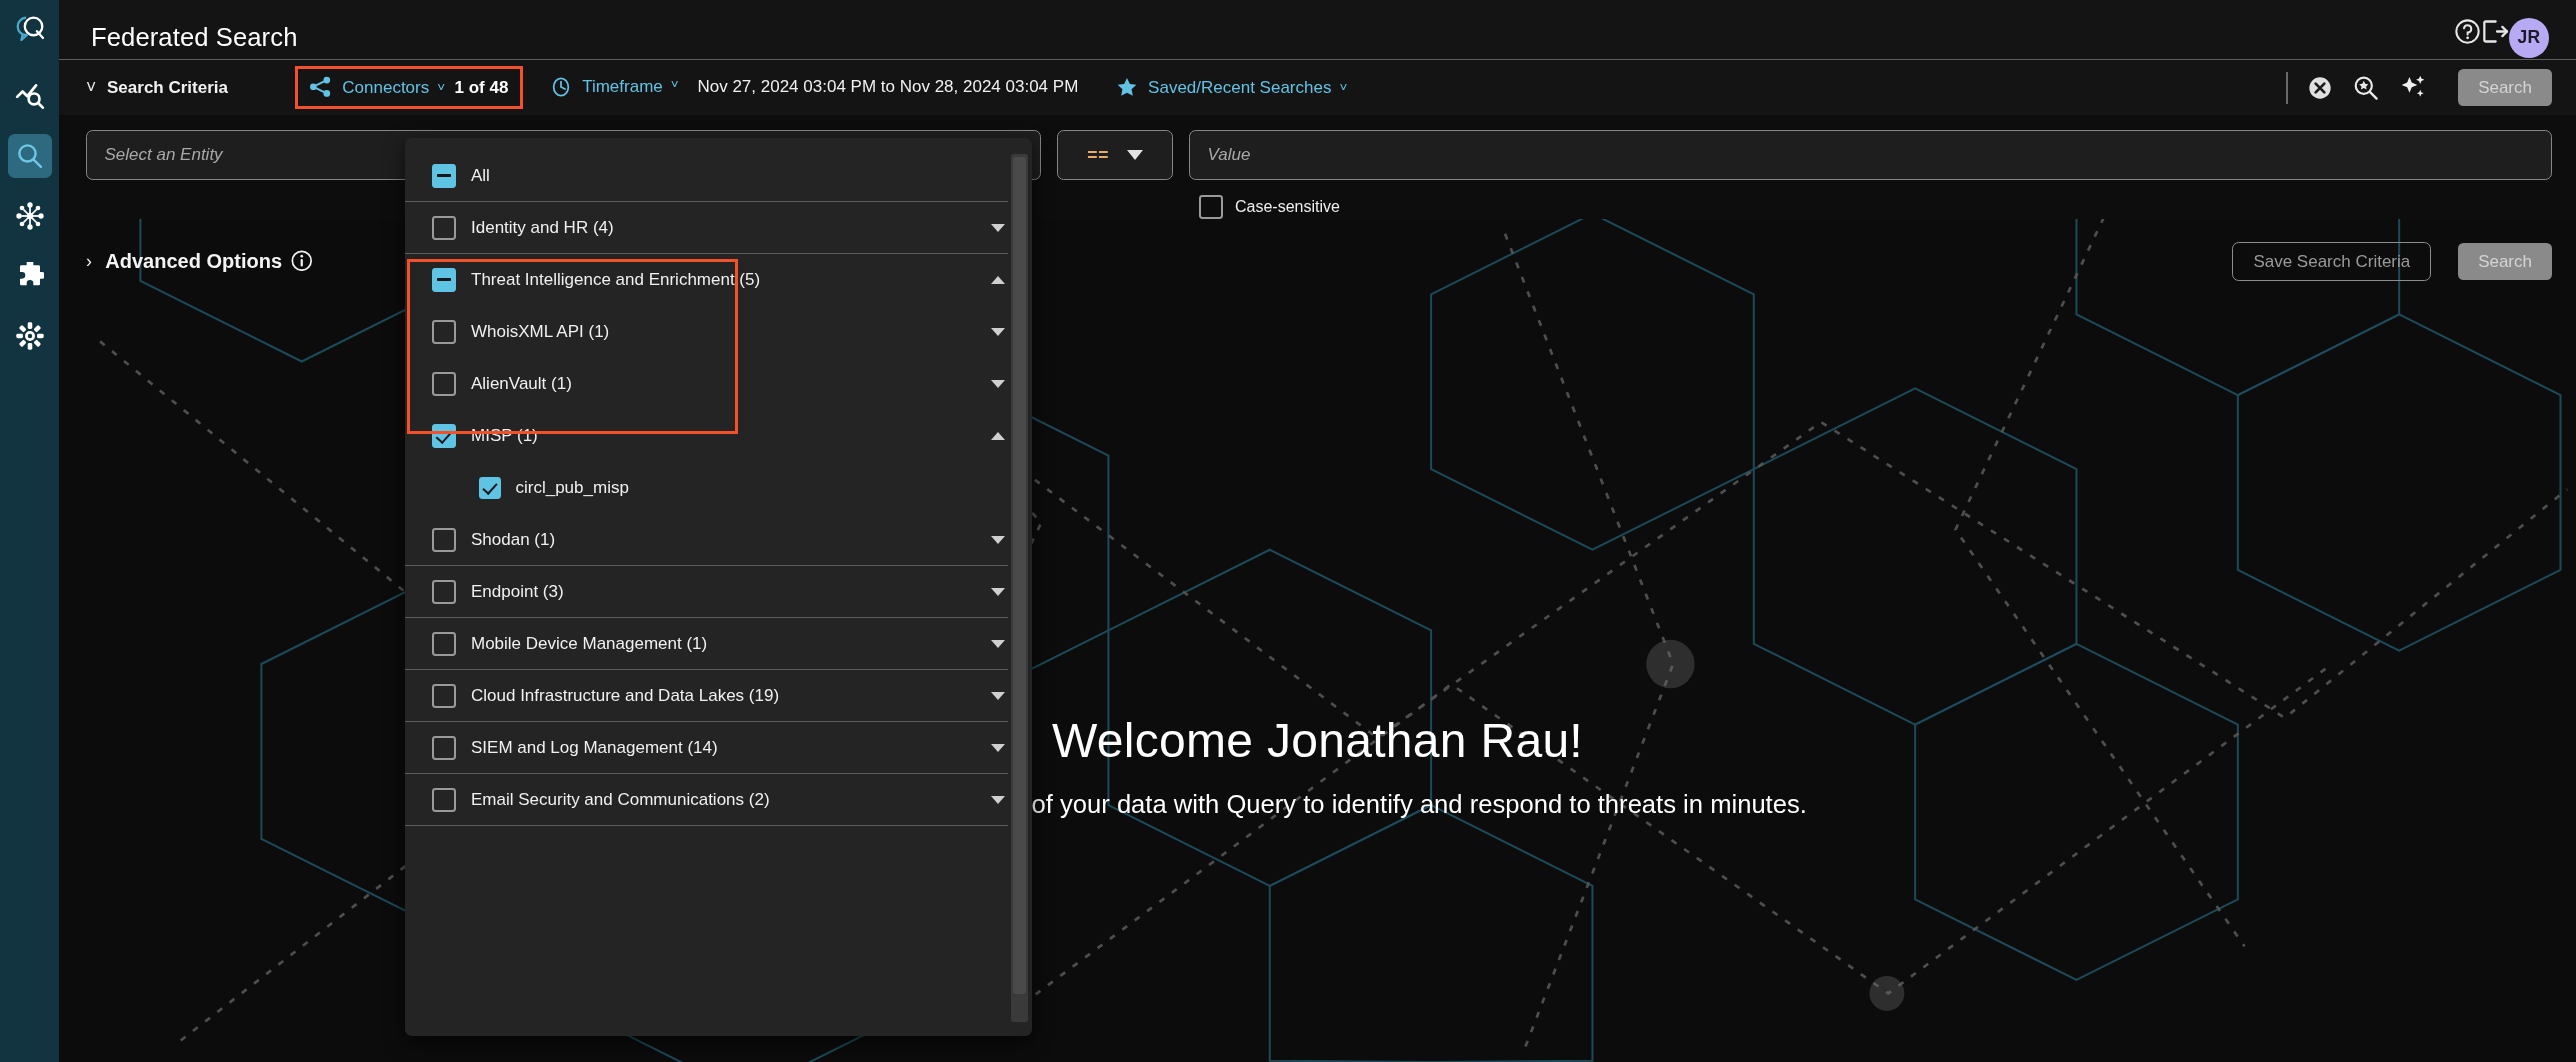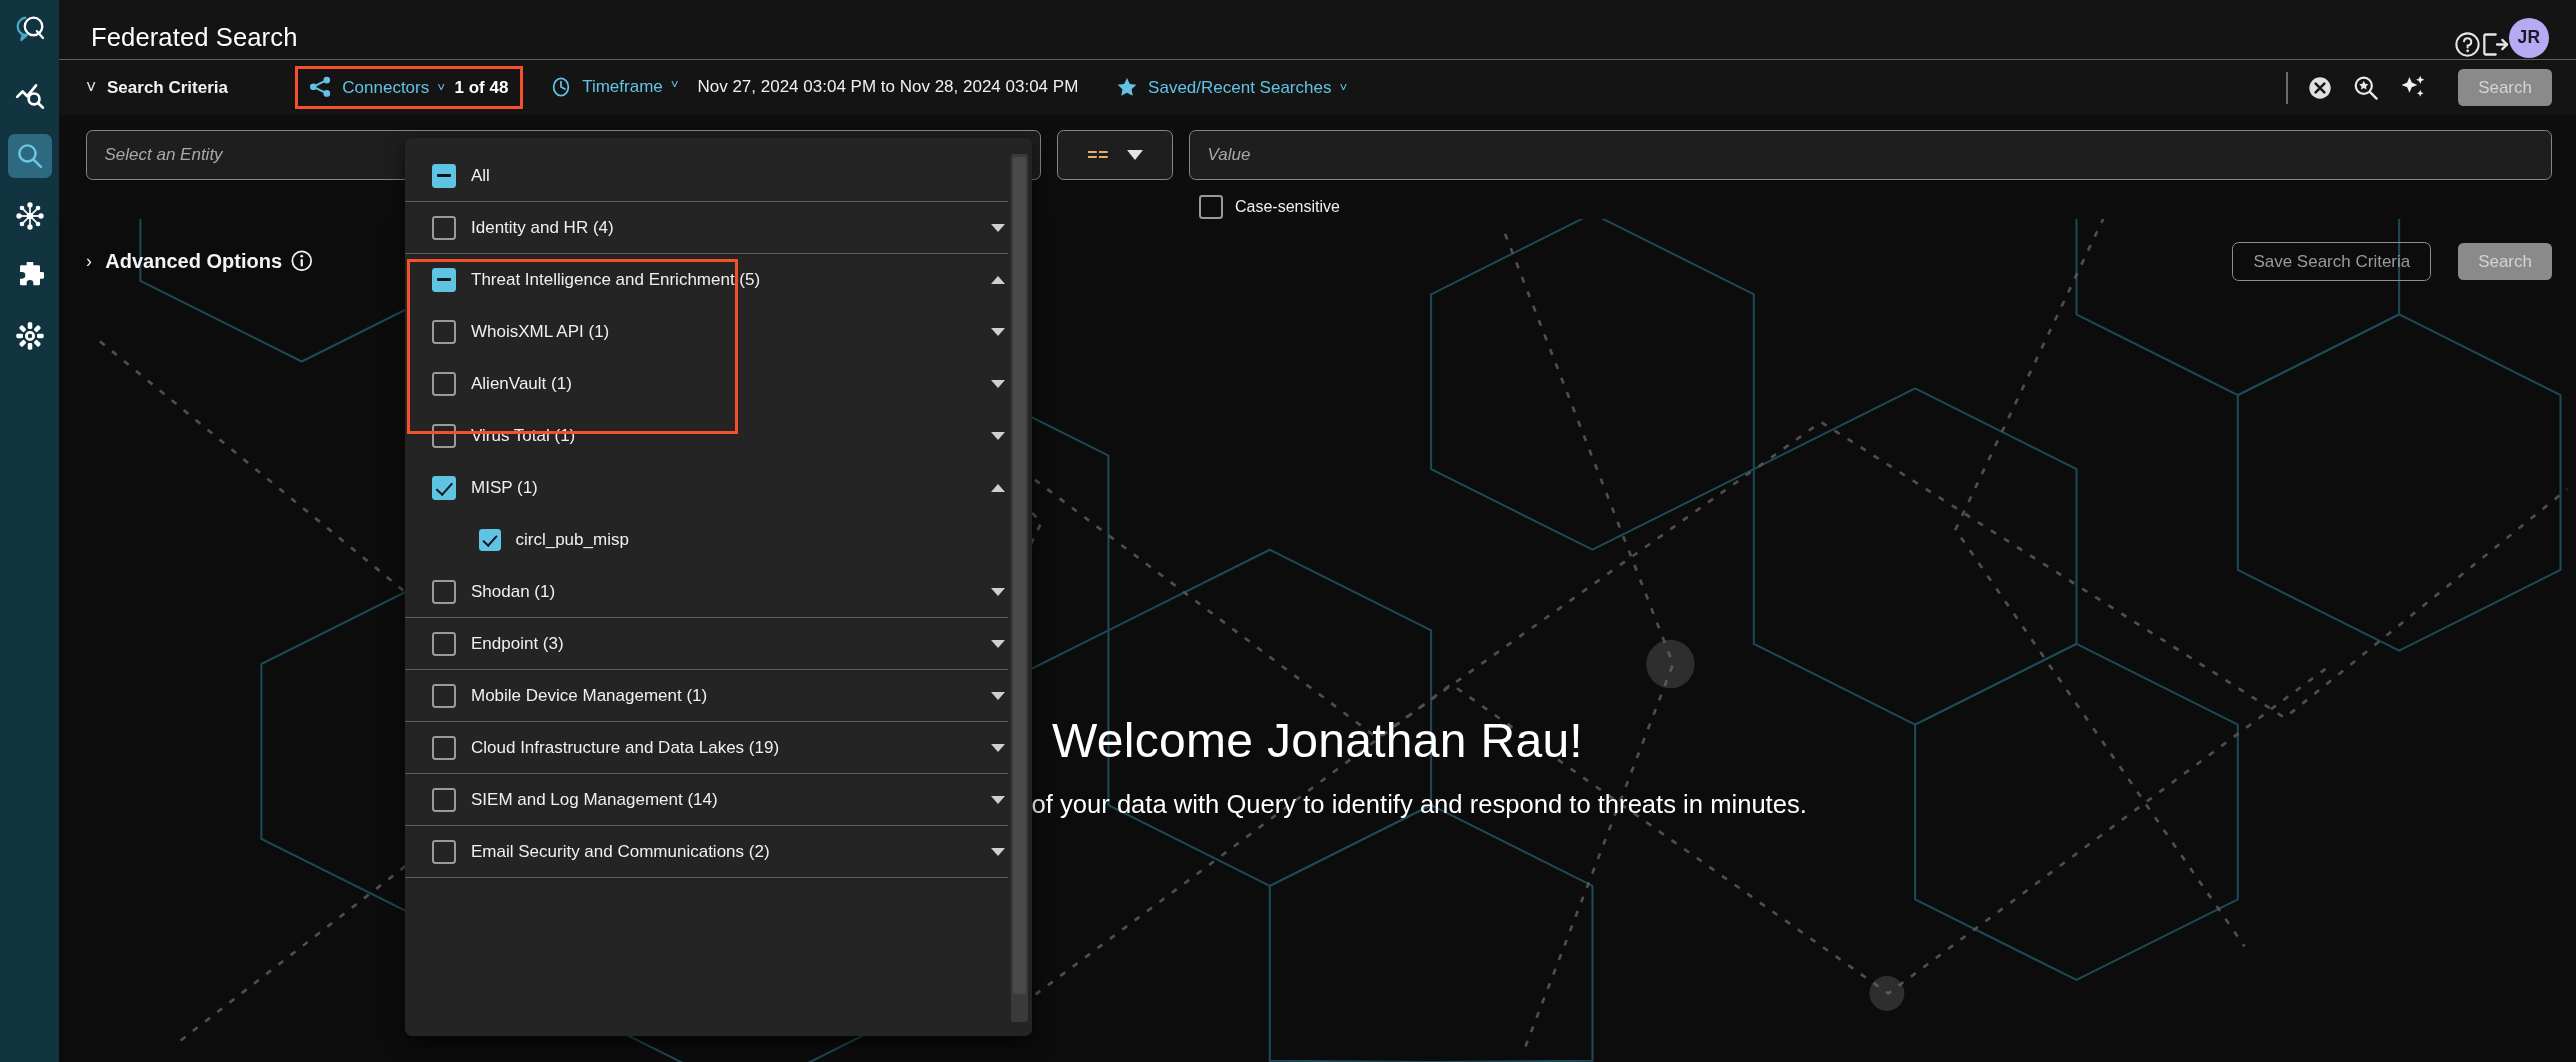--- a/index.html
+++ b/index.html
@@ -38,21 +38,21 @@
   
   .titlebar {
     height: 59px; width: 100%;
     display: flex; align-items: center;
     padding: 16px 27px 0 32px;
     background: #141414;
     position: relative; z-index: 40;
   }
   .page-title { font-size: 25.6px; color: #ffffff; font-weight: 400; letter-spacing: 0.1px; }
   .titlebar-spacer { flex: 1 1 auto; }
-  .titlebar-icons { display: flex; align-items: flex-end; }
+  .titlebar-icons { display: flex; align-items: flex-start; }
   .icon-btn { cursor: pointer; display: flex; align-items: center; justify-content: center; }
   .avatar {
     width: 40px; height: 40px; border-radius: 50%;
     background: #b7aaf2; color: #1a1a2a;
     display: flex; align-items: center; justify-content: center;
     font-size: 17.5px; font-weight: 700; cursor: pointer; letter-spacing: 0.3px;
   }
 
   
   .criteriabar {
@@ -476,26 +476,20 @@
             <span class="dd-spacer"></span>
             <span class="tri down"></span>
           </div>
           <div class="dd-row indent-1">
             <span class="cb empty"></span>
             <span class="dd-label">AlienVault (1)</span>
             <span class="dd-spacer"></span>
             <span class="tri down"></span>
           </div>
           <div class="dd-row indent-1">
-            <span class="cb empty"></span>
-            <span class="dd-label">Virus Total (1)</span>
-            <span class="dd-spacer"></span>
-            <span class="tri down"></span>
-          </div>
-          <div class="dd-row indent-1">
             <span class="cb checked"></span>
             <span class="dd-label">MISP (1)</span>
             <span class="dd-spacer"></span>
             <span class="tri up"></span>
           </div>
           <div class="dd-row indent-2">
             <span class="cb checked small"></span>
             <span class="dd-label">circl_pub_misp</span>
             <span class="dd-spacer"></span>
           </div>

